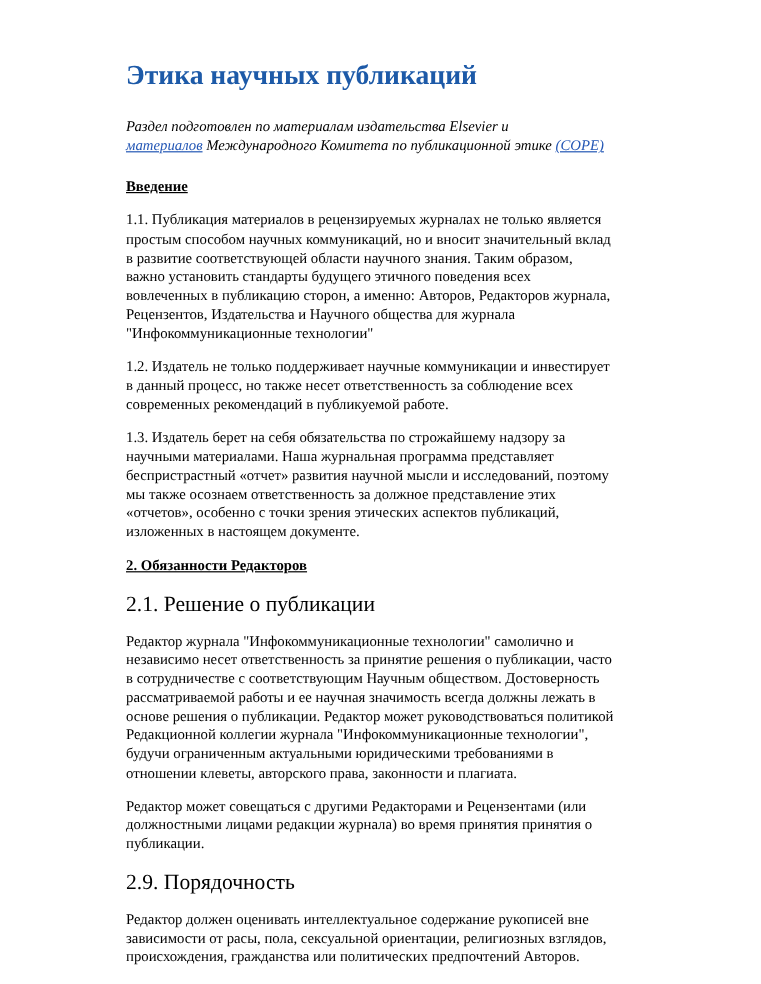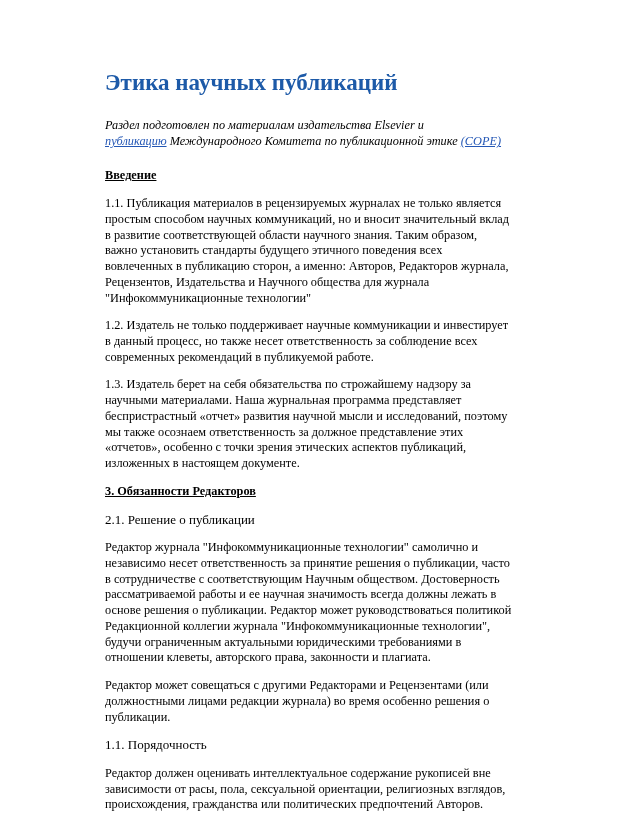--- a/index.html
+++ b/index.html
@@ -8,21 +8,21 @@
     width: 634px;
     height: 820px;
     background: #ffffff;
     overflow: hidden;
     font-family: "Liberation Serif", "DejaVu Serif", serif;
     color: #000000;
   }
   .page {
     width: 634px;
     height: 820px;
-    padding: 70px 104px 0 105px;
+    padding: 50px 104px 0 105px;
   }
   .doc-title {
     margin: 0 0 22px 0;
     font-size: 23px;
     font-weight: bold;
     color: #1d5aa8;
     line-height: 1.15;
   }
   .intro {
     margin: 0 0 18px 0;
@@ -43,54 +43,54 @@
     text-decoration: underline;
   }
   .body-text {
     margin: 0 18px 12px 0;
     font-size: 12.3px;
     font-weight: normal;
     line-height: 1.28;
   }
   .subheading {
     margin: 0 0 12px 0;
-    font-size: 13px;
+    font-size: 18px;
     font-weight: normal;
     line-height: 1.28;
   }
 </style>
 </head>
 <body>
 
 <div class="page">
 
   <h1 class="doc-title">Этика научных публикаций</h1>
 
   <p class="intro">
     <span>Раздел подготовлен по материалам издательства Elsevier и</span><br>
-    <a>публикацию</a><span> Международного Комитета по публикационной этике </span><a>(COPE)</a>
+    <a>материалов</a><span> Международного Комитета по публикационной этике </span><a>(COPE)</a>
   </p>
 
   <h2 class="section-heading">Введение</h2>
 
   <p class="body-text">1.1. Публикация материалов в рецензируемых журналах не только является простым способом научных коммуникаций, но и вносит значительный вклад в развитие соответствующей области научного знания. Таким образом, важно установить стандарты будущего этичного поведения всех вовлеченных в публикацию сторон, а именно: Авторов, Редакторов журнала, Рецензентов, Издательства и Научного общества для журнала "Инфокоммуникационные технологии"</p>
 
   <p class="body-text">1.2. Издатель не только поддерживает научные коммуникации и инвестирует в данный процесс, но также несет ответственность за соблюдение всех современных рекомендаций в публикуемой работе.</p>
 
   <p class="body-text">1.3. Издатель берет на себя обязательства по строжайшему надзору за научными материалами. Наша журнальная программа представляет беспристрастный «отчет» развития научной мысли и исследований, поэтому мы также осознаем ответственность за должное представление этих «отчетов», особенно с точки зрения этических аспектов публикаций, изложенных в настоящем документе.</p>
 
-  <h2 class="section-heading">3. Обязанности Редакторов</h2>
+  <h2 class="section-heading">2. Обязанности Редакторов</h2>
 
   <p class="subheading">2.1. Решение о публикации</p>
 
   <p class="body-text">Редактор журнала "Инфокоммуникационные технологии" самолично и независимо несет ответственность за принятие решения о публикации, часто в сотрудничестве с соответствующим Научным обществом. Достоверность рассматриваемой работы и ее научная значимость всегда должны лежать в основе решения о публикации. Редактор может руководствоваться политикой Редакционной коллегии журнала "Инфокоммуникационные технологии", будучи ограниченным актуальными юридическими требованиями в отношении клеветы, авторского права, законности и плагиата.</p>
 
-  <p class="body-text">Редактор может совещаться с другими Редакторами и Рецензентами (или должностными лицами редакции журнала) во время особенно решения о публикации.</p>
+  <p class="body-text">Редактор может совещаться с другими Редакторами и Рецензентами (или должностными лицами редакции журнала) во время принятия принятия о публикации.</p>
 
-  <p class="subheading">1.1. Порядочность</p>
+  <p class="subheading">2.9. Порядочность</p>
 
   <p class="body-text">Редактор должен оценивать интеллектуальное содержание рукописей вне зависимости от расы, пола, сексуальной ориентации, религиозных взглядов, происхождения, гражданства или политических предпочтений Авторов.</p>
 
   <p class="subheading">2.3. Конфиденциальность</p>
 
   <p class="body-text">Редактор и Редакционная коллегия журнала "Инфокоммуникационные технологии" обязаны без необходимости не раскрывать информацию о принятой</p>
 
 </div>
 
 </body></html>

